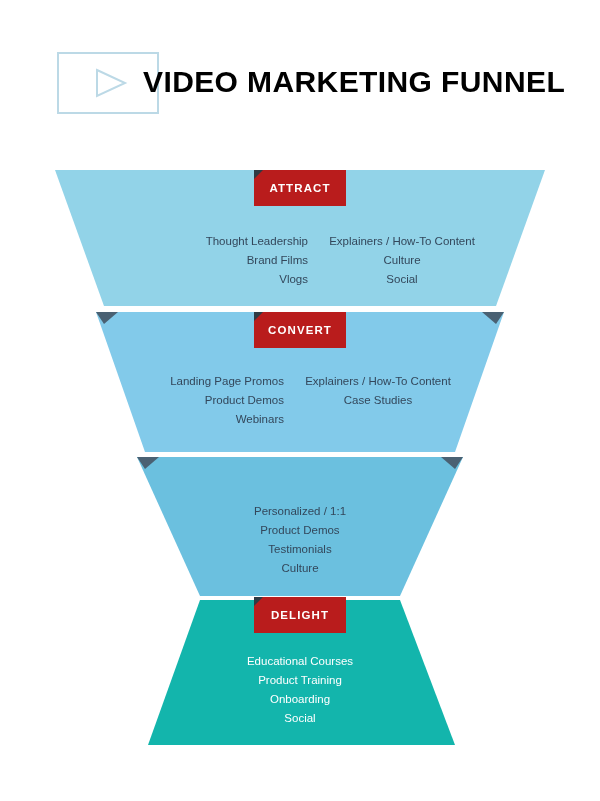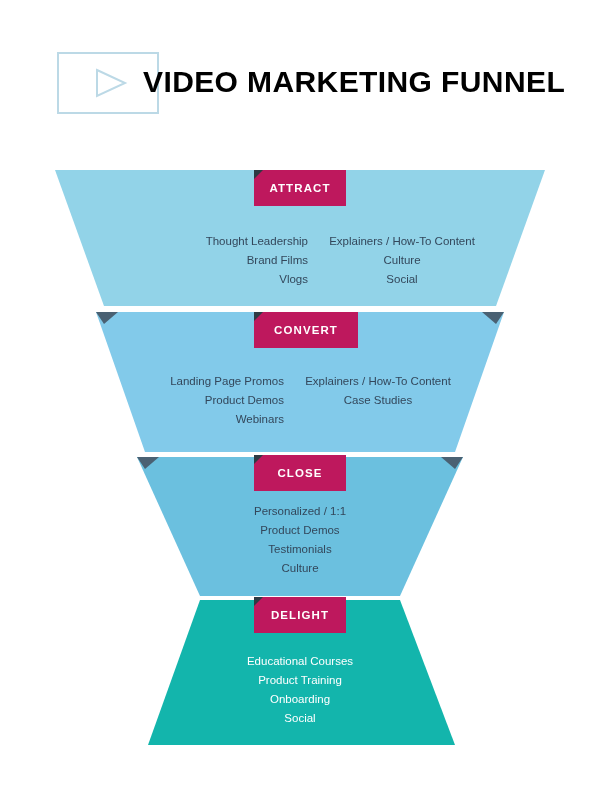--- a/index.html
+++ b/index.html
@@ -92,21 +92,21 @@
     text-align: center;
     width: 160px;
   }
   .one-col { text-align: center; }
   .line { display: block; white-space: nowrap; }
 
   
   .stage-badge {
     position: absolute;
     height: 36px;
-    background: #be185d;
+    background: #b91c1c;
     color: #ffffff;
     font-size: 11.5px;
     font-weight: bold;
     letter-spacing: 1.1px;
     display: flex;
     align-items: center;
     justify-content: center;
     box-sizing: border-box;
   }
   .badge-fold {
@@ -163,41 +163,37 @@
       <span class="line">Brand Films</span>
       <span class="line">Vlogs</span>
     </div>
     <div class="col-right">
       <span class="line">Explainers / How-To Content</span>
       <span class="line">Culture</span>
       <span class="line">Social</span>
     </div>
   </div>
 
-  <div class="stage-badge" style="left:254px; top:312px; width:104px;">
+  <div class="stage-badge" style="left:254px; top:312px; width:92px;">
     <span class="badge-fold"></span>
     <span>CONVERT</span>
   </div>
 
   <div class="stage-text two-col" style="top:372px;margin-left:12px;">
     <div class="col-left">
       <span class="line">Landing Page Promos</span>
       <span class="line">Product Demos</span>
       <span class="line">Webinars</span>
     </div>
     <div class="col-right">
       <span class="line">Explainers / How-To Content</span>
       <span class="line">Case Studies</span>
     </div>
   </div>
 
-  <div class="stage-badge" style="left:254px; top:455px; width:92px;">
-    <span class="badge-fold"></span>
-    <span>CLOSE</span>
-  </div>
 
   <div class="stage-text one-col" style="top:502px;">
     <span class="line">Personalized / 1:1</span>
     <span class="line">Product Demos</span>
     <span class="line">Testimonials</span>
     <span class="line">Culture</span>
   </div>
 
   <div class="stage-badge" style="left:254px; top:597px; width:92px;">
     <span class="badge-fold"></span>

